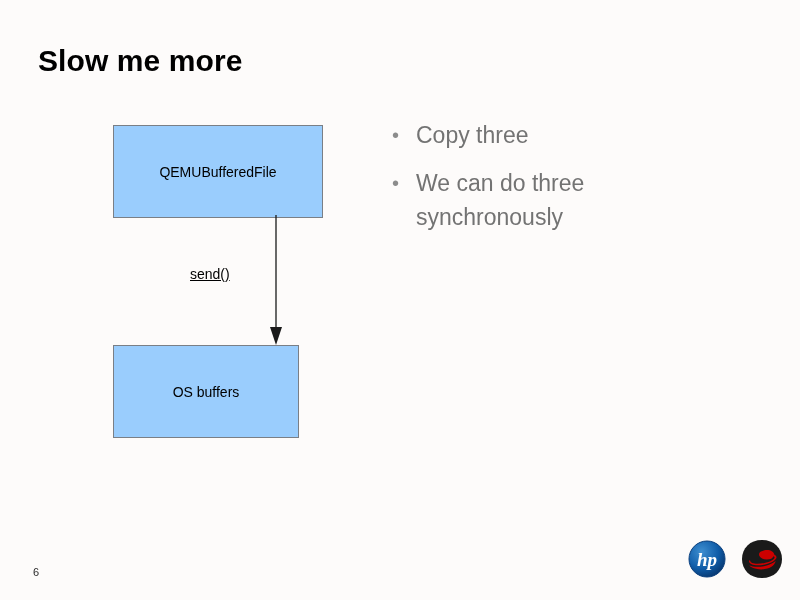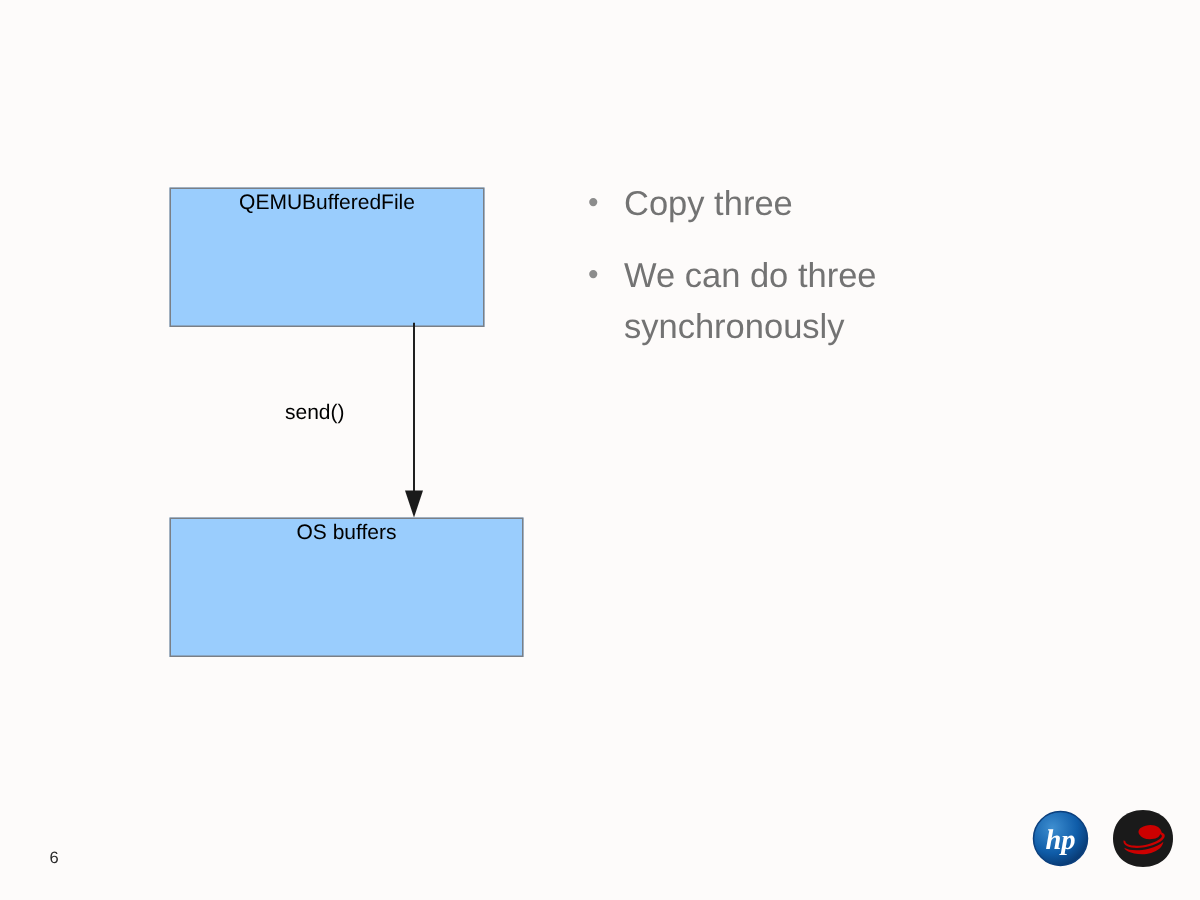--- a/index.html
+++ b/index.html
@@ -42,54 +42,55 @@
     pointer-events: none;
   }
   .diagram > * { pointer-events: auto; }
 
   .flow-box {
     position: absolute;
     box-sizing: border-box;
     background: #9acdfd;
     border: 1px solid #7a7f86;
     display: flex;
-    align-items: flex-start;
+    align-items: center;
     justify-content: center;
     color: #000000;
     font-size: 14px;
     font-family: "Liberation Sans", sans-serif;
   }
   .flow-box.box-top {
     left: 113px;
     top: 125px;
     width: 210px;
     height: 93px;
   }
   .flow-box.box-bottom {
     left: 113px;
     top: 345px;
-    width: 236px;
+    width: 186px;
     height: 93px;
   }
 
   .arrow-svg {
     position: absolute;
     left: 240px;
     top: 215px;
     width: 80px;
     height: 135px;
   }
 
   .edge-label {
     position: absolute;
     left: 190px;
     top: 266px;
     font-size: 14px;
     color: #000000;
     white-space: nowrap;
+    text-decoration: underline;
   }
 
   
   .bullet-list {
     position: absolute;
     left: 392px;
     top: 118px;
     width: 330px;
   }
   .bullet-item {
@@ -130,20 +131,21 @@
   }
   .logo-hp, .logo-redhat {
     display: block;
   }
 </style>
 </head>
 <body>
 
 <div class="slide">
 
+  <div class="slide-title">Slow me more</div>
 
   <div class="diagram">
 
     <div class="flow-box box-top">
       <span>QEMUBufferedFile</span>
     </div>
 
     <svg class="arrow-svg" viewBox="0 0 80 135">
       <line x1="36" y1="0" x2="36" y2="113" stroke="#1a1a1a" stroke-width="1.3"></line>
       <polygon points="30,112 42,112 36,130" fill="#1a1a1a"></polygon>

